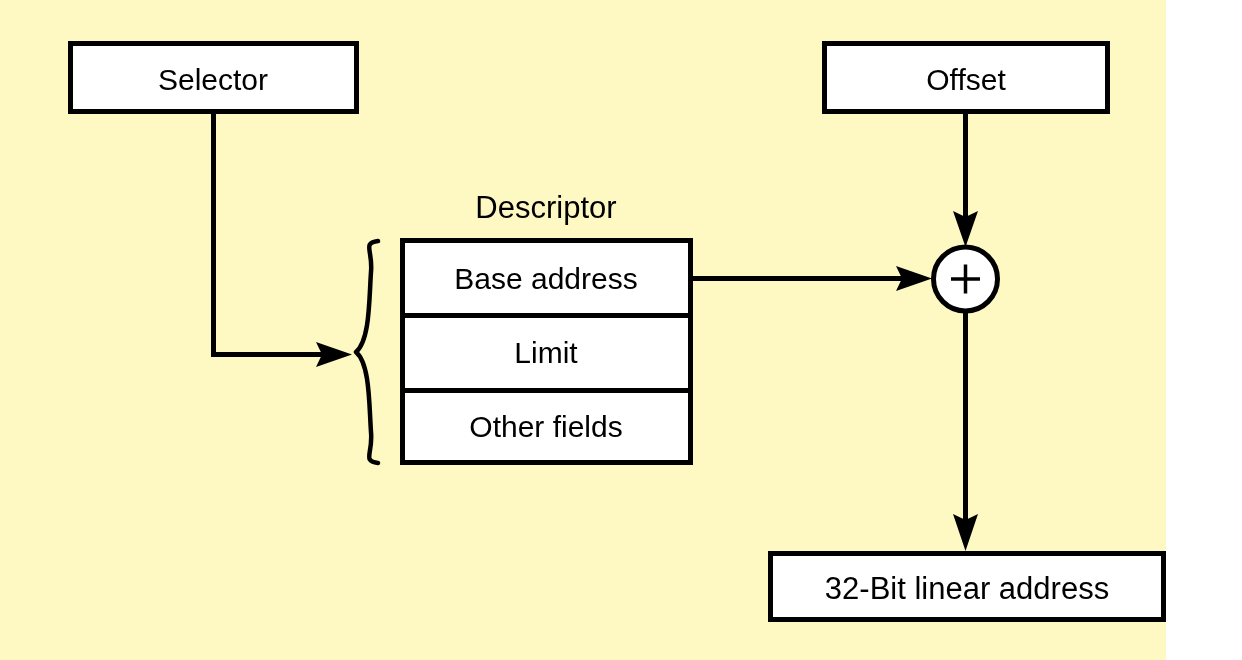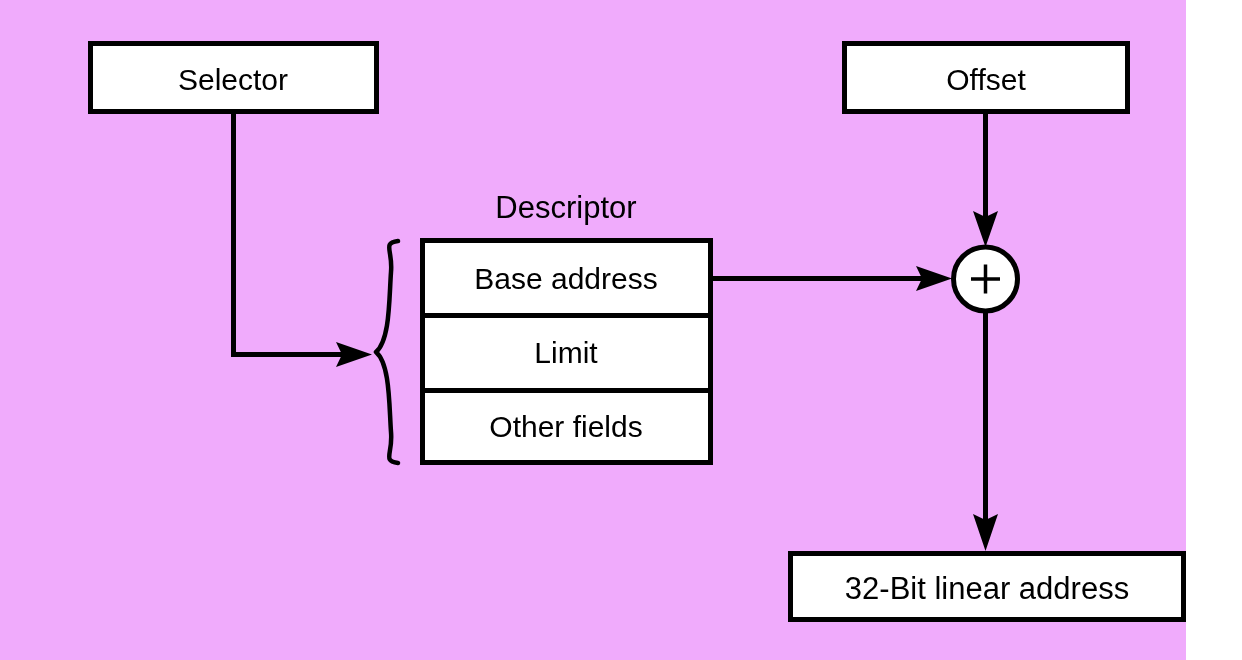--- a/index.html
+++ b/index.html
@@ -10,22 +10,21 @@
   body {
     width: 1242px;
     height: 660px;
     font-family: "Liberation Sans", sans-serif;
     overflow: hidden;
   }
   #diagram-root {
     position: relative;
     width: 1166px;
     height: 660px;
-    background: #f0abfc;
-    padding-left: 20px;
+    background: #fef9c3;
   }
   svg#diagram-canvas {
     display: block;
     width: 1242px;
     height: 660px;
   }
   .box-shape {
     fill: #ffffff;
     stroke: #000000;
     stroke-width: 5;

